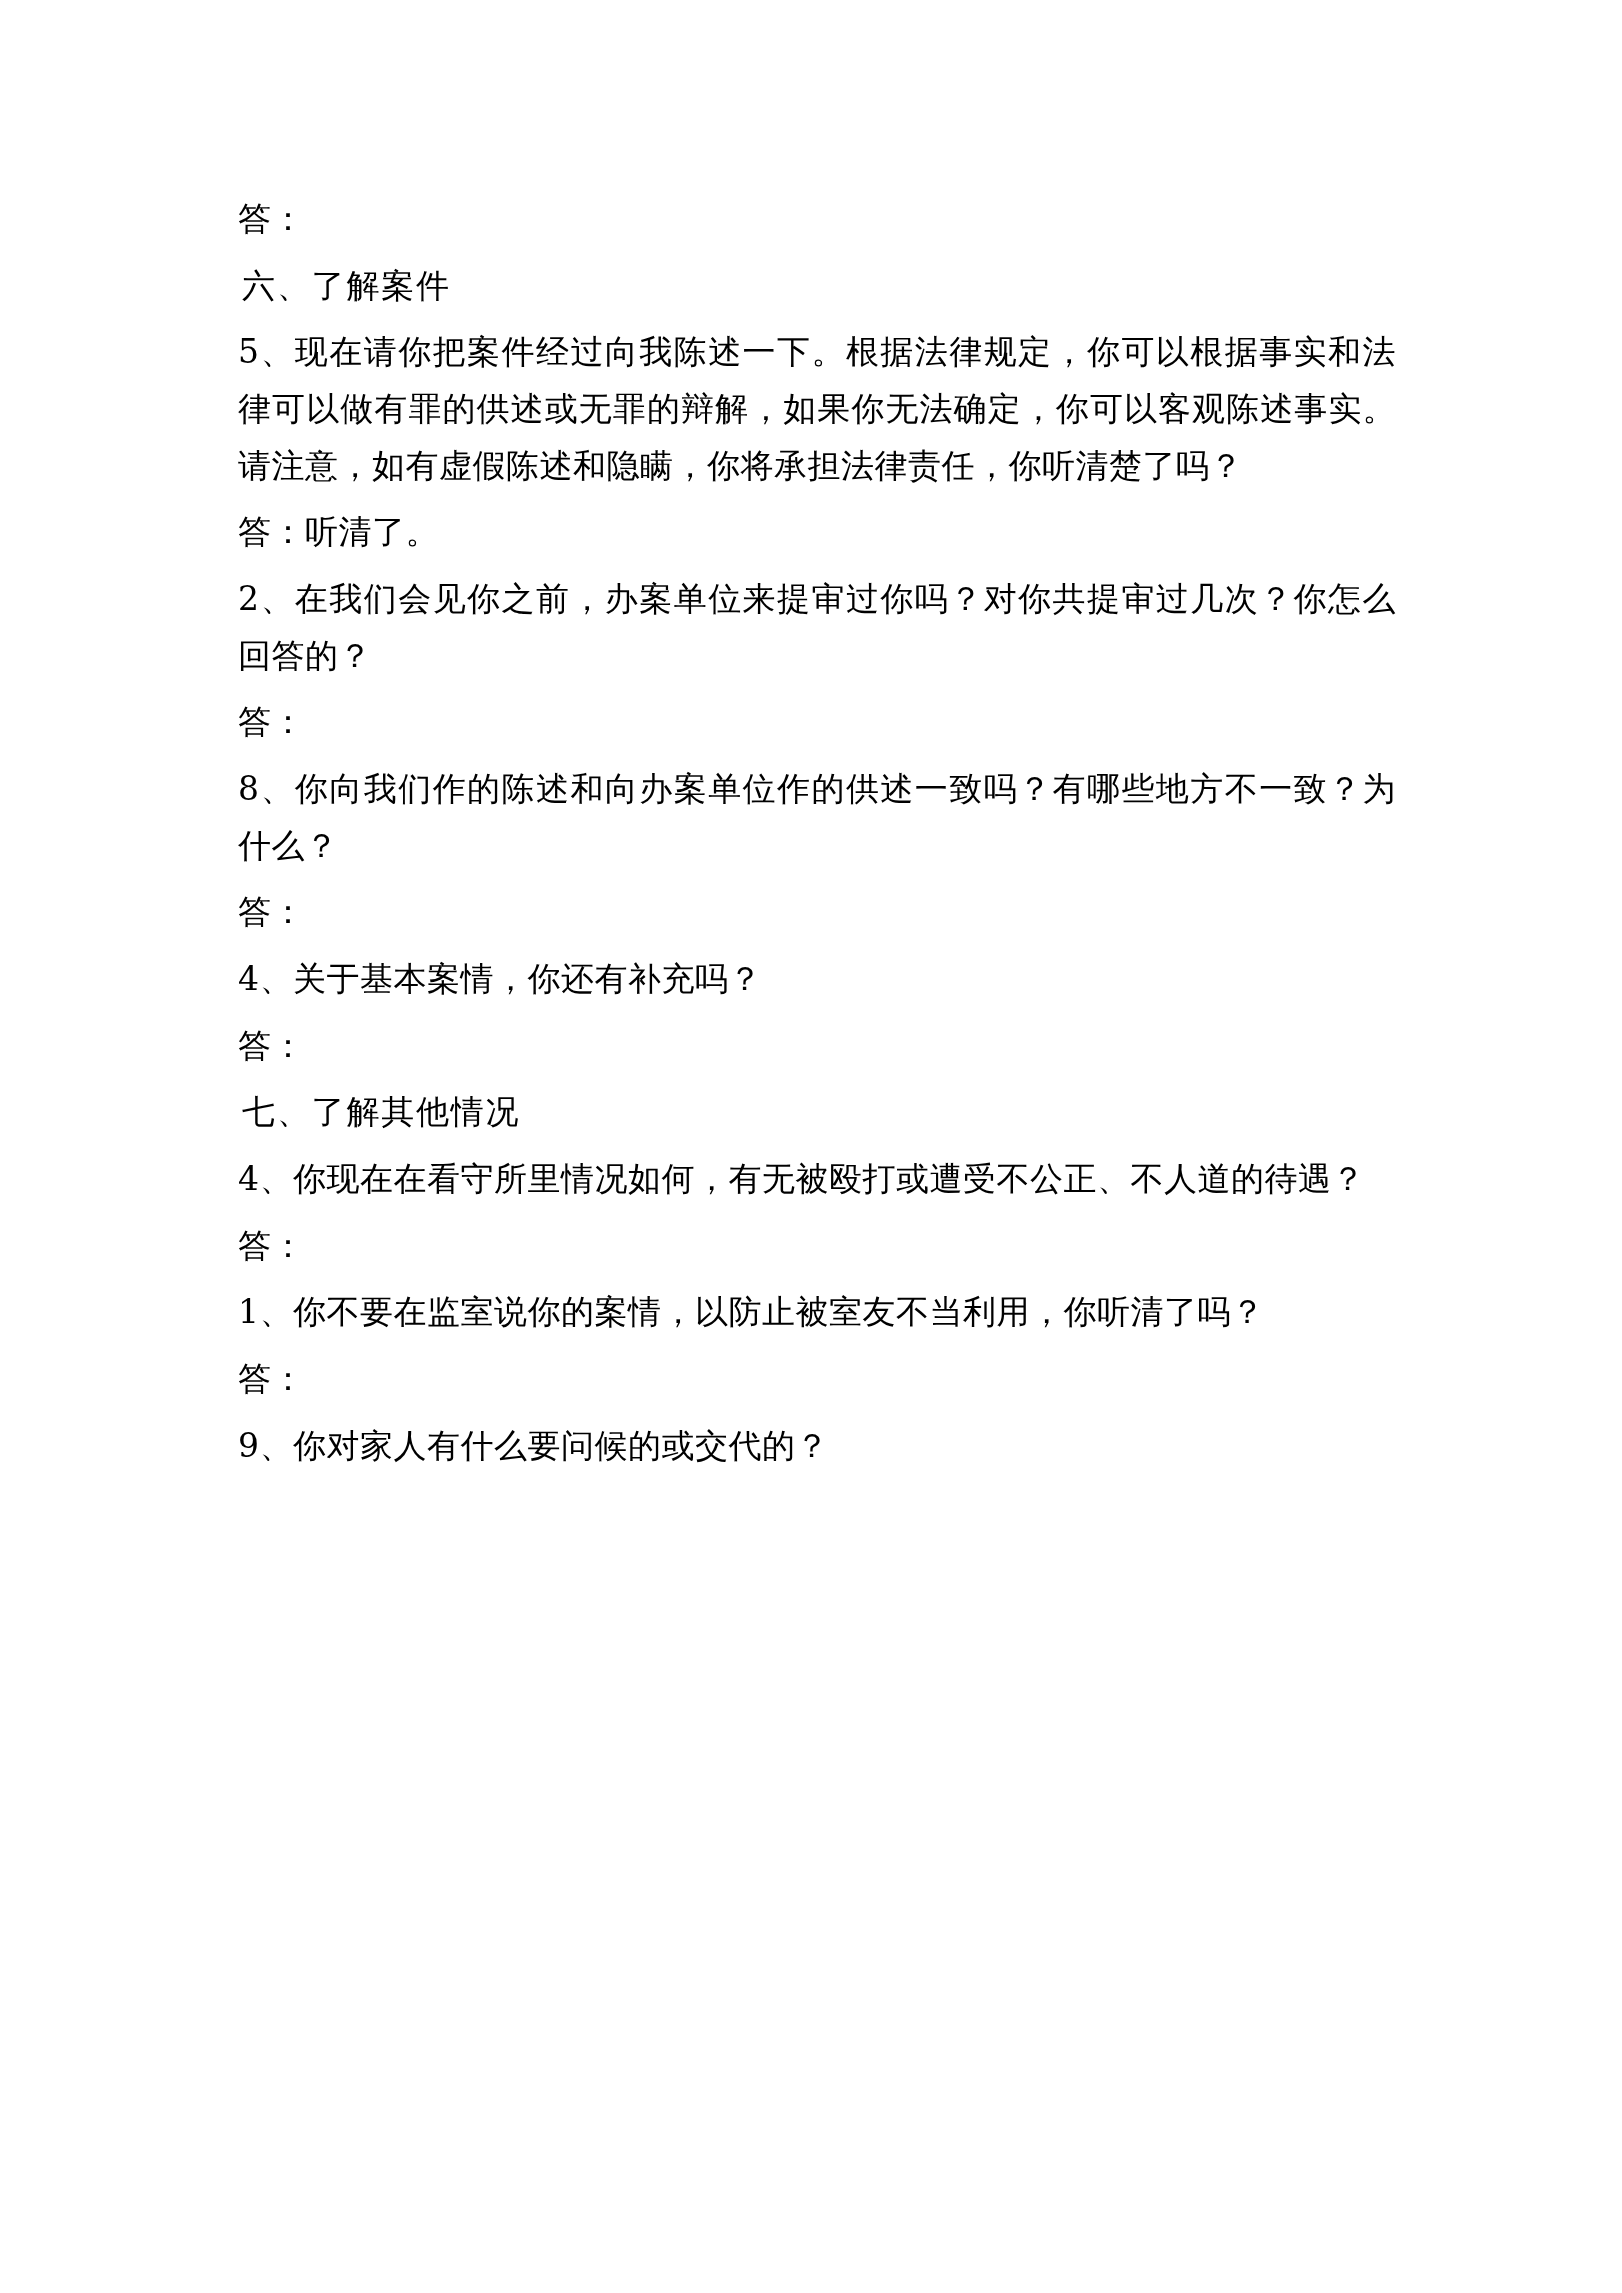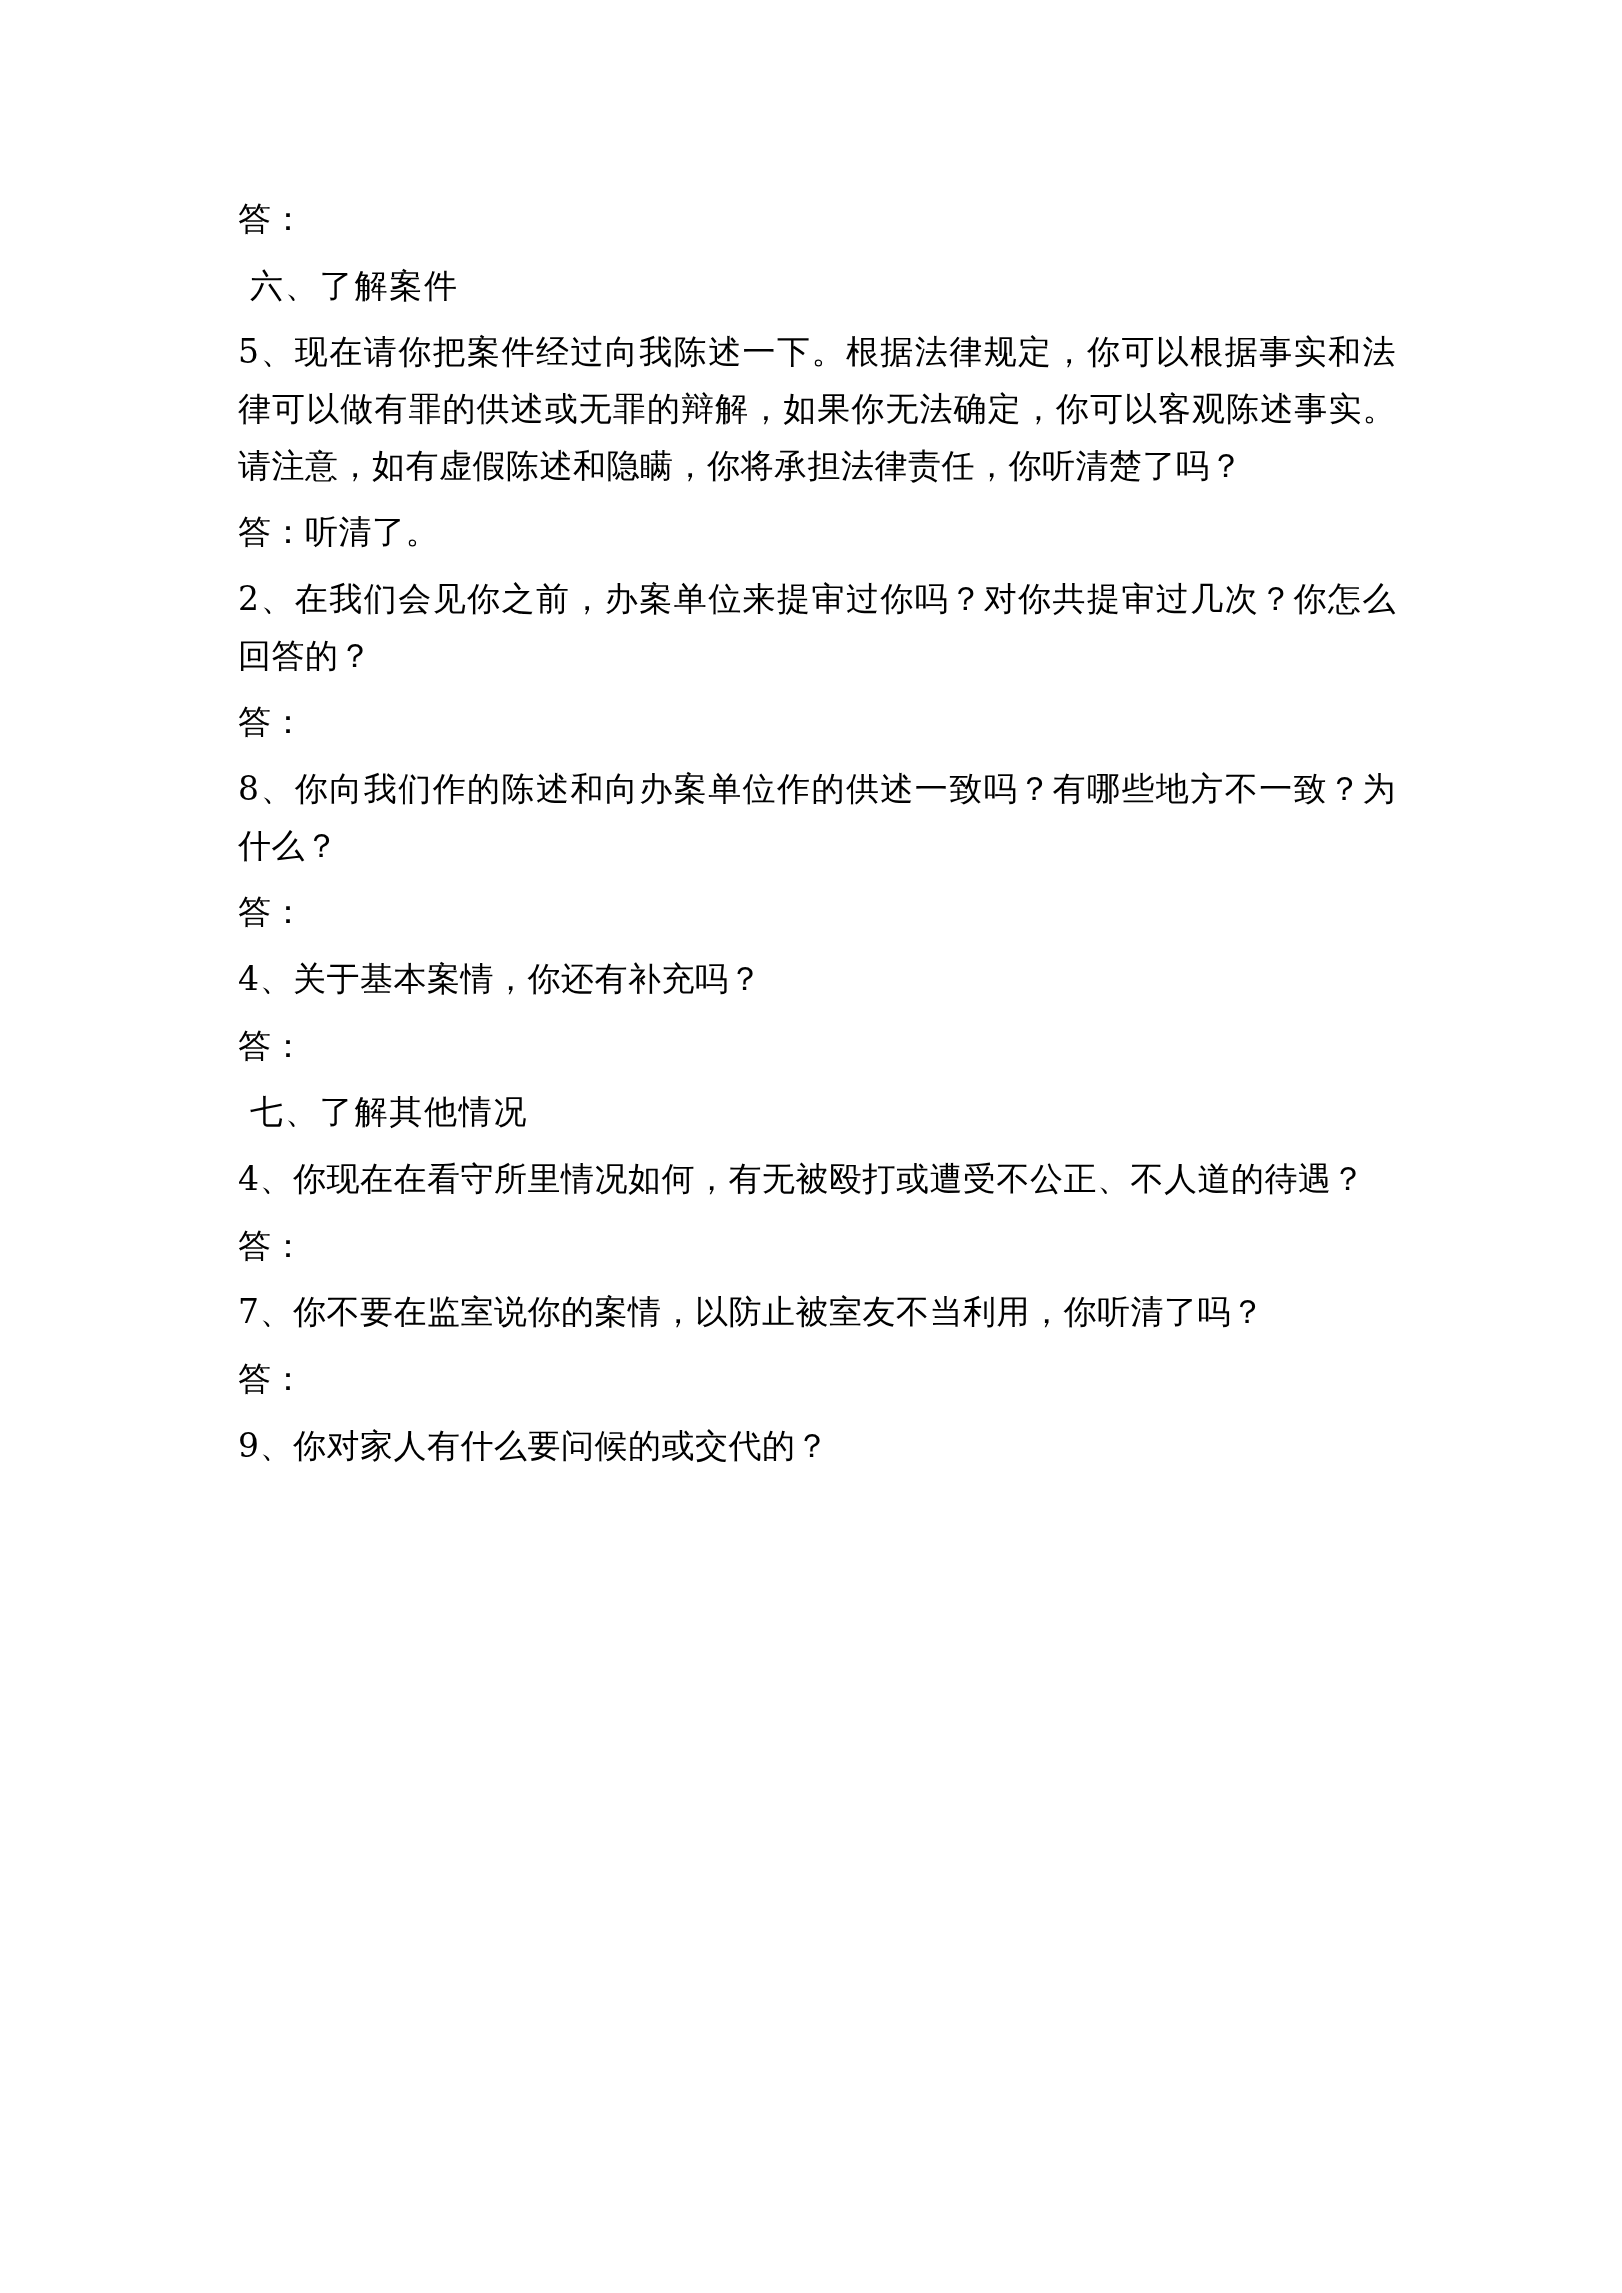--- a/index.html
+++ b/index.html
@@ -28,21 +28,21 @@
     color: #000000;
   }
   p.line {
     margin: 0 0 0.30em 0;
     text-align: justify;
     text-justify: inter-ideograph;
     white-space: pre-wrap;
     word-break: break-all;
   }
   p.heading {
-    margin: 0 0 0.30em 12px;
+    margin: 0 0 0.30em 4px;
     letter-spacing: 1.8px;
   }
 </style>
 </head>
 <body>
 
 <div class="page">
   <div class="doc-body">
 
     <p class="line">答：</p>
@@ -51,19 +51,19 @@
     <p class="line">答：听清了。</p>
     <p class="line">2、在我们会见你之前，办案单位来提审过你吗？对你共提审过几次？你怎么回答的？</p>
     <p class="line">答：</p>
     <p class="line">8、你向我们作的陈述和向办案单位作的供述一致吗？有哪些地方不一致？为什么？</p>
     <p class="line">答：</p>
     <p class="line">4、关于基本案情，你还有补充吗？</p>
     <p class="line">答：</p>
     <p class="line heading">七、了解其他情况</p>
     <p class="line">4、你现在在看守所里情况如何，有无被殴打或遭受不公正、不人道的待遇？</p>
     <p class="line">答：</p>
-    <p class="line">7、你不要在监室说你的案情，以防止被室友不当利用，你听清了吗？</p>
+    <p class="line">1、你不要在监室说你的案情，以防止被室友不当利用，你听清了吗？</p>
     <p class="line">答：</p>
     <p class="line">9、你对家人有什么要问候的或交代的？</p>
 
   </div>
 </div>
 
 
 </body></html>

